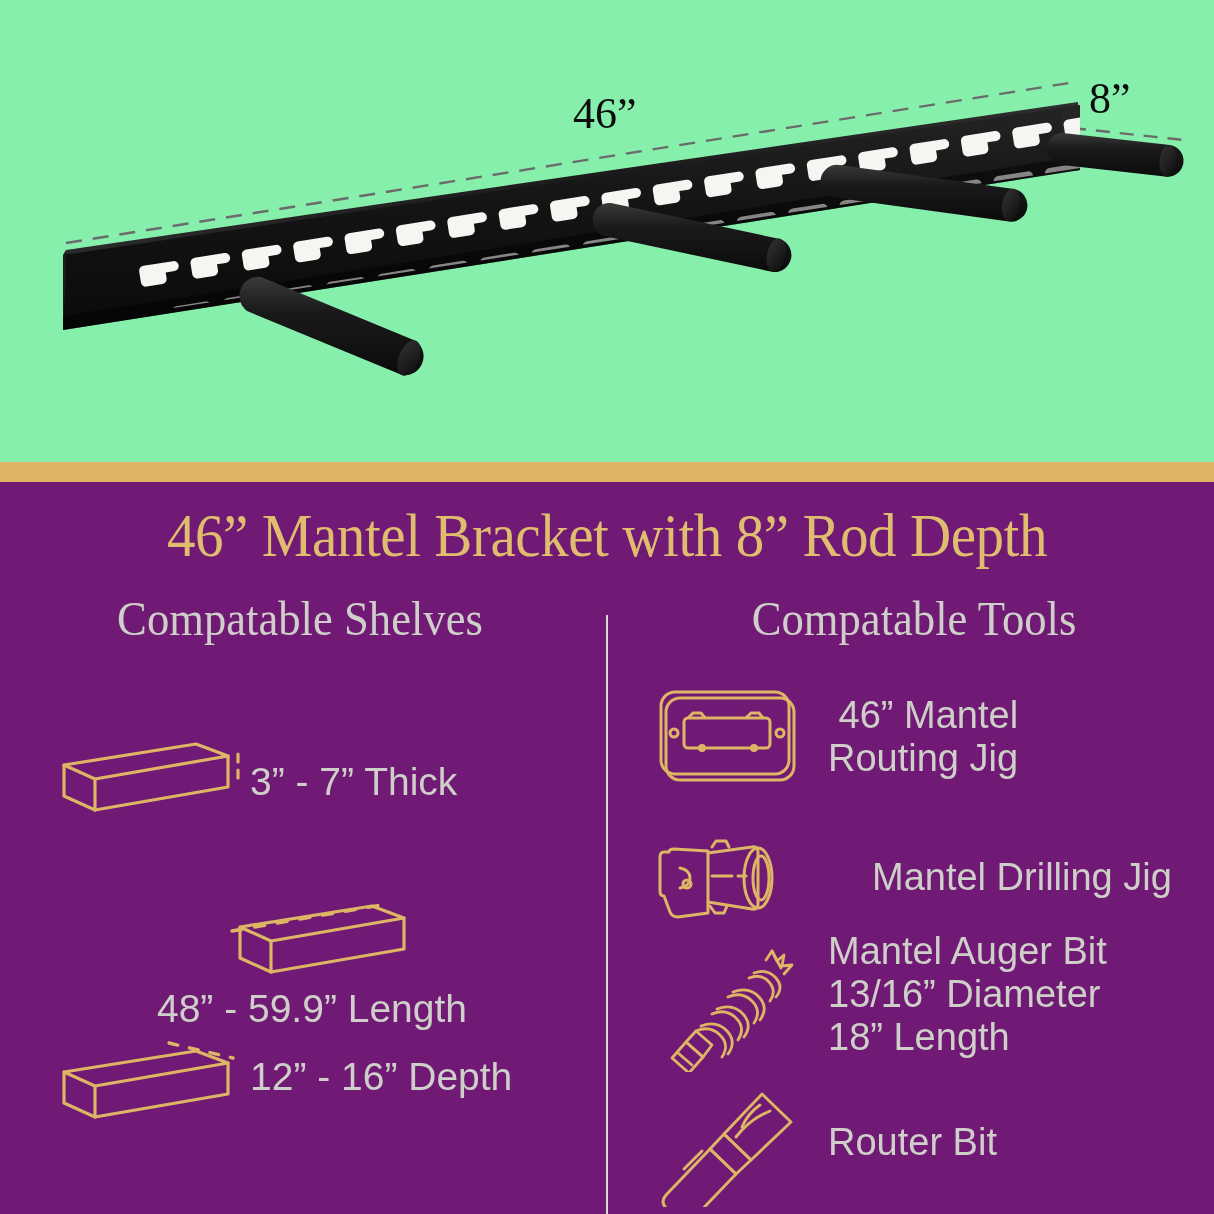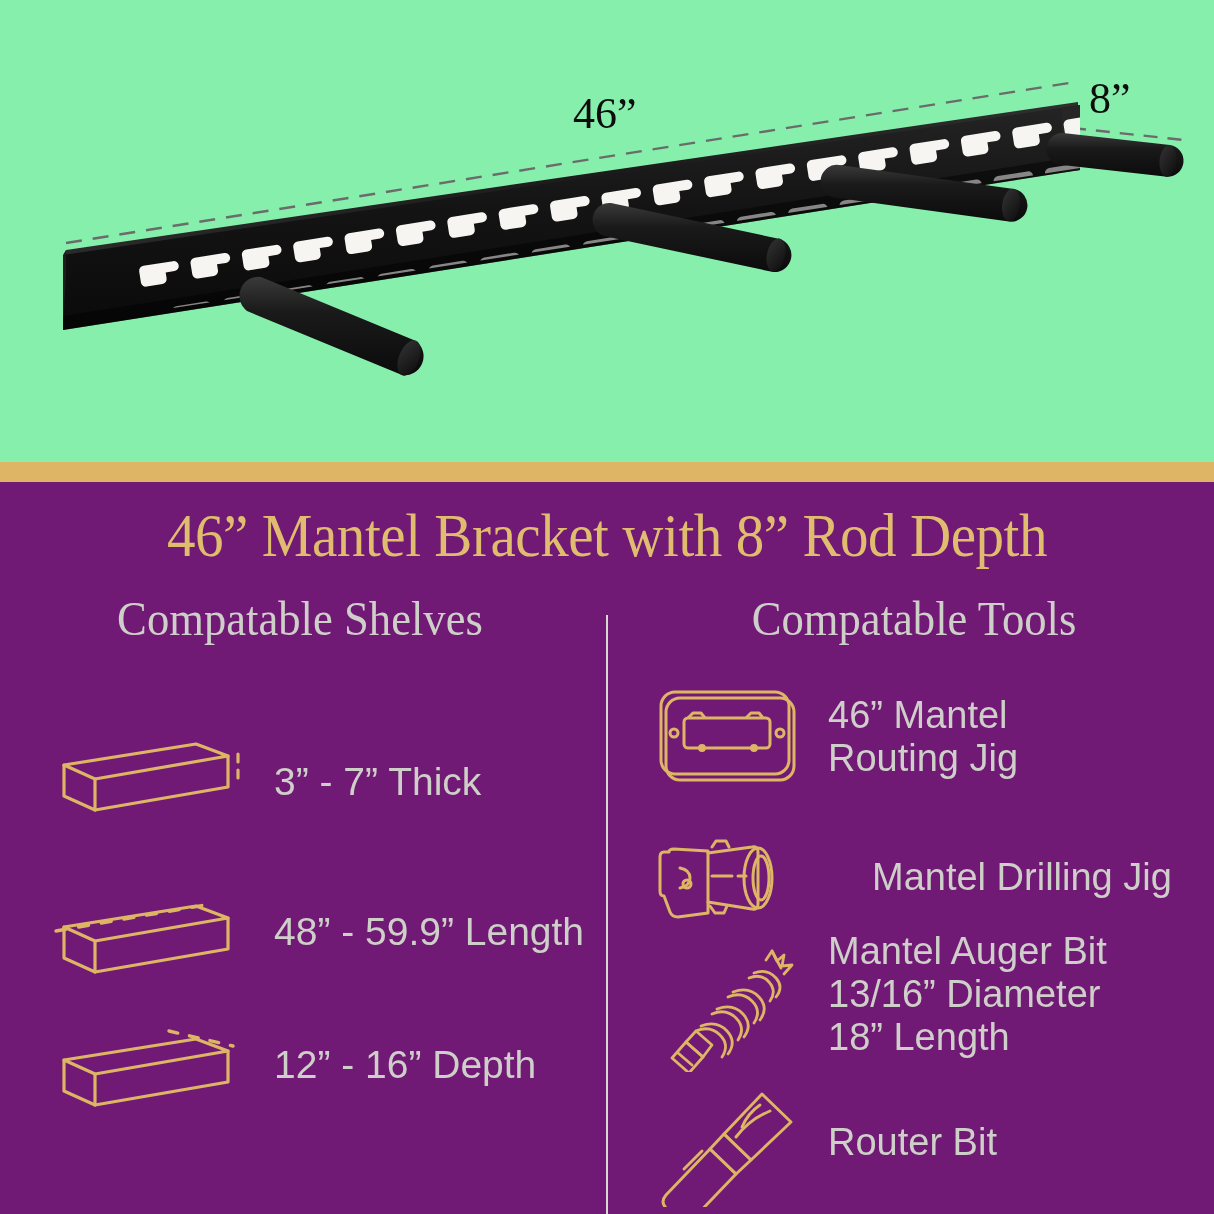--- a/index.html
+++ b/index.html
@@ -86,26 +86,26 @@
   .row-label{
     color:#CFCFC9;
     font-family:"Liberation Sans",sans-serif;
     font-weight:300;
     line-height:1.13;
     white-space:pre-line;
   }
 
   
   #row-thick  {left:22px;top:252px;width:580px;}
-  #row-length {left:22px;top:395px;width:580px;}
-  #row-depth  {left:22px;top:528px;width:580px;text-align:right;}
-  .col-left .row-label{font-size:39px;margin-left:24px;}
-
-  
-  #row-routing {left:40px;top:200px;width:560px;}
+  #row-length {left:22px;top:395px;width:580px;flex-direction:column;}
+  #row-depth  {left:22px;top:540px;width:580px;text-align:right;}
+  .col-left .row-label{font-size:39px;}
+
+  
+  #row-routing {left:40px;top:200px;width:560px;text-align:right;}
   #row-drill   {left:40px;top:348px;width:560px;gap:44px;}
   #row-auger   {left:40px;top:440px;width:560px;align-items:flex-start;}
   #row-router  {left:40px;top:595px;width:560px;text-align:center;}
   .col-right .row-label{font-size:38px;margin-left:24px;}
   #row-auger .row-label{margin-top:8px;}
 </style>
 </head>
 <body>
 
 <div class="page">

